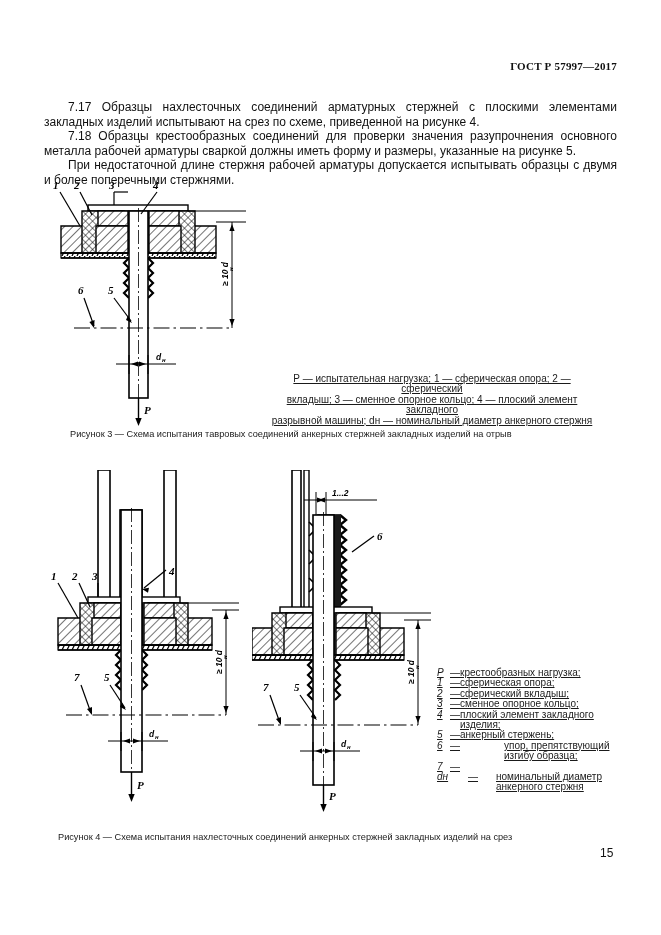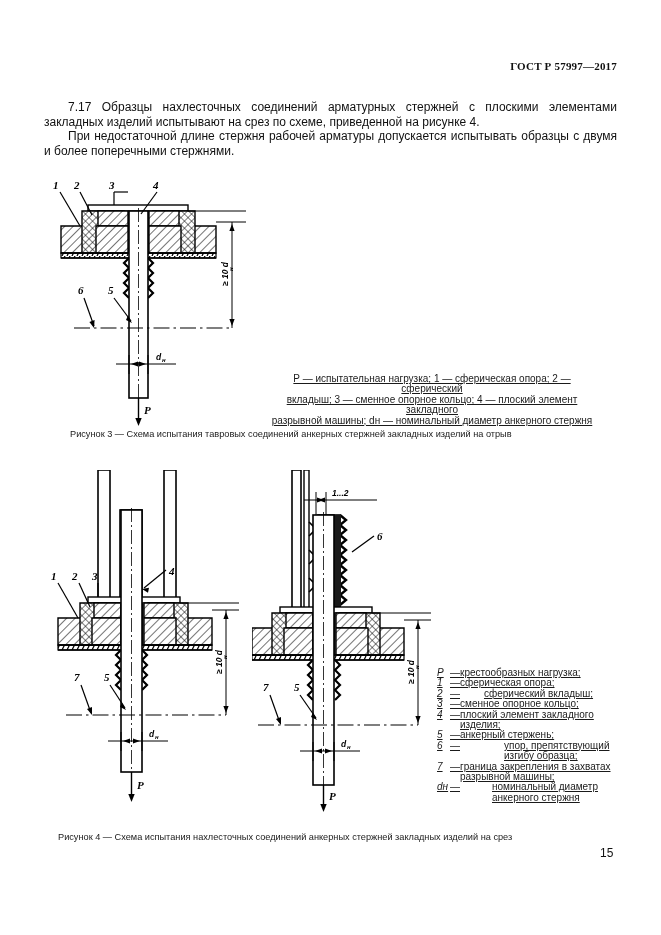--- a/index.html
+++ b/index.html
@@ -94,20 +94,21 @@
     fill: #000;
   }
 </style>
 </head>
 <body>
 
 <div class="page-header">ГОСТ Р 57997—2017</div>
 
 <div class="body-text">
   <p>7.17 Образцы нахлесточных соединений арматурных стержней с плоскими элементами закладных изделий испытывают на срез по схеме, приведенной на рисунке 4.</p>
+  <p>7.18 Образцы крестообразных соединений для проверки значения разупрочнения основного металла рабочей арматуры сваркой должны иметь форму и размеры, указанные на рисунке 5.</p>
   <p>При недостаточной длине стержня рабочей арматуры допускается испытывать образцы с двумя и более поперечными стержнями.</p>
 </div>
 
 <div class="dgm" style="left:36px; top:178px;">
 <svg width="230" height="250" viewBox="0 0 230 250" xmlns="http://www.w3.org/2000/svg">
   <defs>
     <pattern id="h45" width="6" height="6" patternUnits="userSpaceOnUse" patternTransform="rotate(45)">
       <rect width="6" height="6" fill="#fff"></rect>
       <line x1="0" y1="0" x2="0" y2="6" stroke="#000" stroke-width="1.1"></line>
     </pattern>
@@ -390,21 +391,21 @@
         <span style="flex: 1 1 auto;">крестообразных нагрузка;</span>
       </div>
       <div style="display: flex; align-items: flex-start;">
         <span style="flex: 0 0 13px; font-style: italic;">1</span>
         <span style="flex: 0 0 10px;">—</span>
         <span style="flex: 1 1 auto;">сферическая опора;</span>
       </div>
       <div style="display: flex; align-items: flex-start;">
         <span style="flex: 0 0 13px; font-style: italic;">2</span>
         <span style="flex: 0 0 10px;">—</span>
-        <span style="flex: 1 1 auto; text-align: center;">сферический вкладыш;</span>
+        <span style="flex: 1 1 auto;">сферический вкладыш;</span>
       </div>
       <div style="display: flex; align-items: flex-start;">
         <span style="flex: 0 0 13px; font-style: italic;">3</span>
         <span style="flex: 0 0 10px;">—</span>
         <span style="flex: 1 1 auto;">сменное опорное кольцо;</span>
       </div>
       <div style="display: flex; align-items: flex-start;">
         <span style="flex: 0 0 13px; font-style: italic;">4</span>
         <span style="flex: 0 0 10px;">—</span>
         <span style="flex: 1 1 auto;">плоский элемент закладного изделия;</span>
@@ -415,25 +416,24 @@
         <span style="flex: 1 1 auto;">анкерный стержень;</span>
       </div>
       <div style="display: flex; align-items: flex-start;">
         <span style="flex: 0 0 13px; font-style: italic;">6</span>
         <span style="flex: 0 0 10px;">—</span>
         <span style="flex: 1 1 auto; margin-left: 44px;">упор, препятствующий изгибу образца;</span>
       </div>
       <div style="display: flex; align-items: flex-start;">
         <span style="flex: 0 0 13px; font-style: italic;">7</span>
         <span style="flex: 0 0 10px;">—</span>
-        <span style="flex: 1 1 auto;">граница закрепления в захватах разрывной машины;</span>
-      </div>
-      <div style="display: flex; align-items: flex-start;">
+      </div>
+      <div style="display: flex; align-items: flex-start; gap: 18px;">
         <span style="flex: 0 0 13px; font-style: italic;">dн</span>
         <span style="flex: 0 0 10px;">—</span>
-        <span style="flex: 1 1 auto; margin-left: 32px;">номинальный диаметр анкерного стержня</span>
+        <span style="flex: 1 1 auto;">номинальный диаметр анкерного стержня</span>
       </div>
     </div>
 </div>
 
 <div class="fig-caption" style="left:58px; top:832px;">Рисунок 4 — Схема испытания нахлесточных соединений анкерных стержней закладных изделий на срез</div>
 
 <div class="page-number">15</div>
 
 </body></html>

